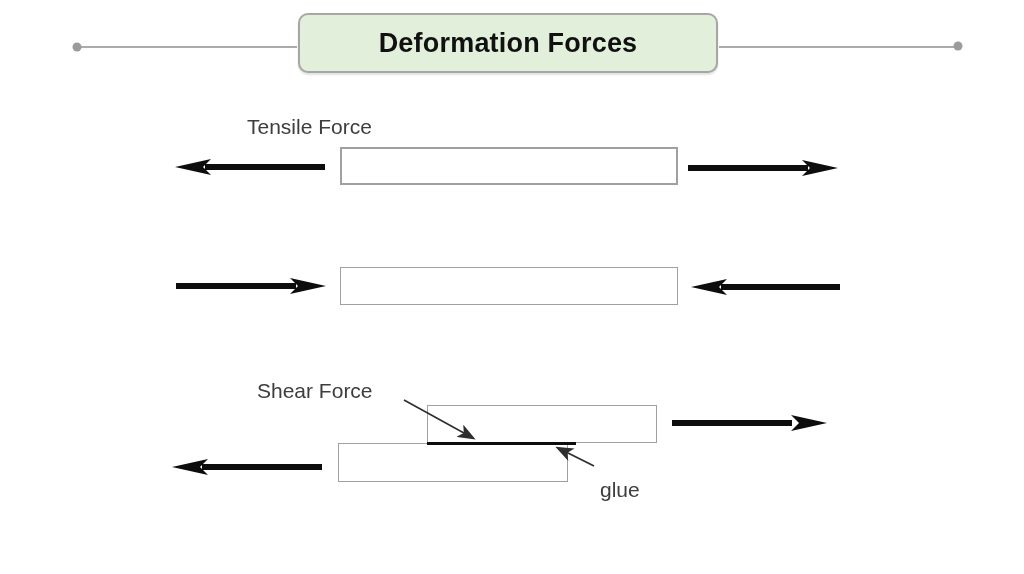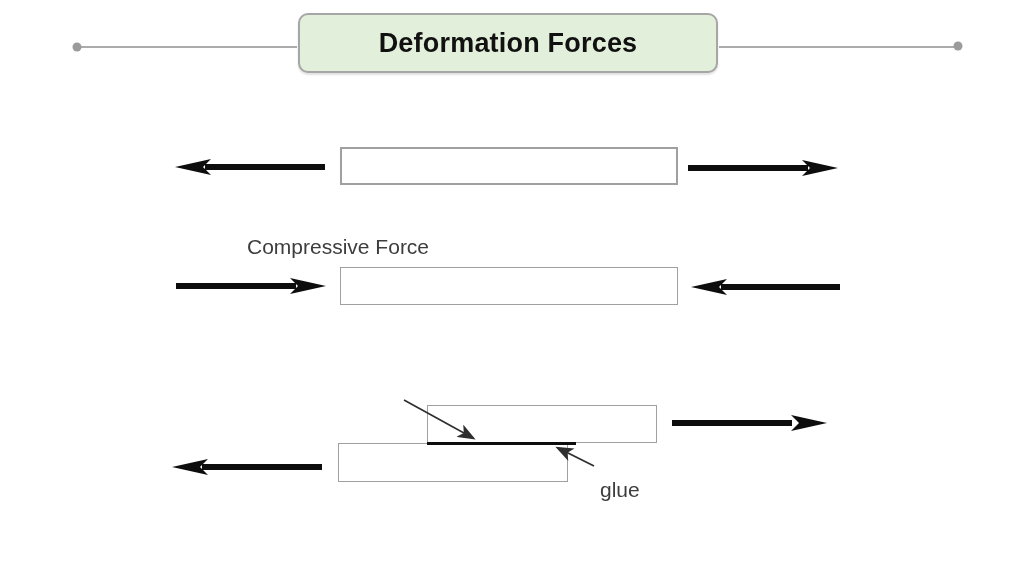--- a/index.html
+++ b/index.html
@@ -45,23 +45,24 @@
 </style>
 </head>
 <body>
 
 <div id="slide">
 
   <div class="title-box">
     <span class="title-text">Deformation Forces</span>
   </div>
 
+  <div class="section-label" style="left:247px; top:115px;">Tensile Force</div>
 
-  <div class="section-label" style="left:247px; top:235px;">Compressive Force</div>
 
+  <div class="section-label" style="left:257px; top:379px;">Shear Force</div>
 
   <div class="section-label" style="left:600px; top:478px;">glue</div>
 
   <div class="bar-box bar-thick" style="left:340px; top:147px; width:338px; height:38px;"></div>
 
   <div class="bar-box bar-thin" style="left:340px; top:267px; width:338px; height:38px;"></div>
 
   <div class="bar-box bar-thin" style="left:427px; top:405px; width:230px; height:38px;"></div>
 
   <div class="bar-box bar-thin" style="left:338px; top:443px; width:230px; height:39px;"></div>

